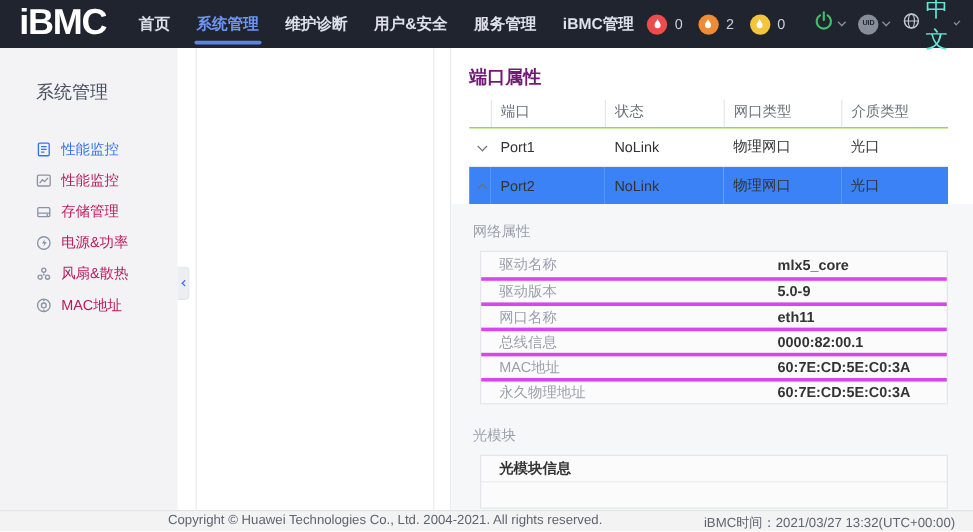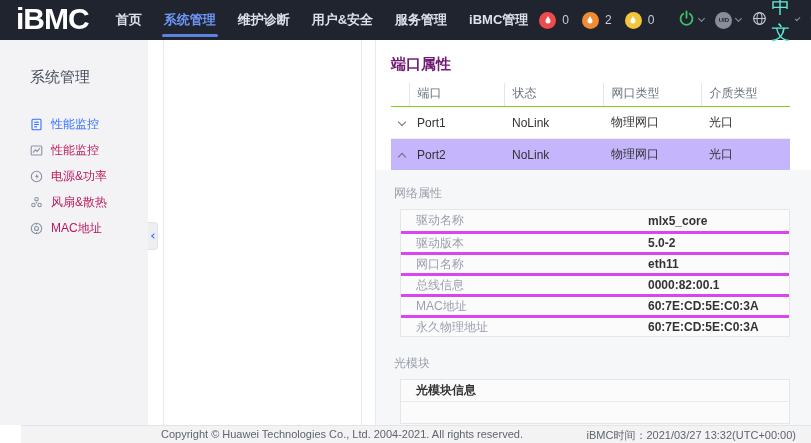--- a/index.html
+++ b/index.html
@@ -40,38 +40,38 @@
   .main { position:absolute; left:375px; top:40px; right:0; bottom:18px; border-left:1px solid #eaeaec; background:#fff; overflow:hidden; padding:0 21px 0 15px; }
   .main-title { margin-top:15px; font-size:15px; font-weight:700; color:#701a75; }
 
   table.ports { width:100%; border-collapse:collapse; margin-top:9px; table-layout:fixed; }
   table.ports col.c-exp { width:18px; } table.ports col.c-port { width:95px; }
   table.ports col.c-status { width:99px; } table.ports col.c-type { width:98px; }
   table.ports th { font-size:12px; font-weight:400; color:#6a707c; text-align:left; padding:2px 0 4px 8px; border-bottom:1px solid #84cc16; border-left:1px solid #e3e5e9; }
   table.ports th.noline { border-left:none; }
   table.ports td { font-size:12px; color:#333; padding:7px 0 7px 8px; }
   tr.port-row1 td { border-bottom:1px solid #eceef1; background:#fff; }
-  tr.port-row2 td { background:#c4b5fd; }
+  tr.port-row2 td { background:#3b82f6; }
   .exp-chev { display:inline-block; width:6px; height:6px; border-right:1.5px solid #6a707c; border-bottom:1.5px solid #6a707c; cursor:pointer; }
   .exp-down { transform:rotate(45deg); margin-bottom:2px; }
   .exp-up { transform:rotate(-135deg); margin-bottom:-1px; }
 
   .expanded { background:#f6f7f9; margin:0 -21px 0 -15px; padding:15px 21px 300px 18px; }
   .section-label { font-size:12px; color:#9aa0ac; margin-bottom:7px; }
   .prop-table { margin-left:6px; background:#fbfbfc; border:1px solid #e4e6ea; margin-bottom:0; }
   .prop-row { display:flex; height:21px; align-items:center; border-top:3px solid #d946ef; }
   .prop-row:first-child { border-top:none; }
   .prop-label { width:247px; padding-left:15px; font-size:12px; color:#9aa0ac; flex:none; }
   .prop-value { font-size:12px; color:#333; font-weight:700; }
   .gap { height:18px; }
   .opt-header { height:21px; display:flex; align-items:center; padding-left:15px; font-size:12px; color:#333; font-weight:600; }
   .opt-row { display:flex; height:22px; align-items:center; border-top:1px solid #e8eaed; font-size:12px; }
 
   
-  .footer { position:absolute; left:0; right:0; bottom:0; height:18px; background:#f3f3f4; border-top:1px solid #e4e4e6; display:flex; align-items:flex-start; font-size:11px; color:#5f6470; padding-top:2px; z-index:6;margin-left:21px; }
+  .footer { position:absolute; left:0; right:0; bottom:0; height:18px; background:#f3f3f4; border-top:1px solid #e4e4e6; display:flex; align-items:flex-start; font-size:11px; color:#5f6470; padding-top:2px; z-index:6; }
   .footer .copy { margin-left:140px; }
   .footer .time { margin-left:auto; margin-right:15px; }
 </style>
 </head>
 <body>
 
 <div class="stage">
 
   <div class="header">
     <div class="logo">iBMC</div>
@@ -165,20 +165,30 @@
         <span>性能监控</span>
       </div>
       <div class="side-item">
         <span class="icn">
           <svg viewBox="0 0 13 13" width="13" height="13">
               <rect x="1.2" y="2" width="10.6" height="9" rx="1" stroke="#8a93a6" stroke-width="1.1" fill="none"></rect>
               <polyline points="3,8.6 5.4,5.8 7.2,7.4 10,4.2" stroke="#8a93a6" stroke-width="1.1" fill="none"></polyline>
             </svg>
         </span>
         <span>性能监控</span>
+      </div>
+      <div class="side-item">
+        <span class="icn">
+          <svg viewBox="0 0 13 13" width="13" height="13">
+              <rect x="1.5" y="3" width="10" height="7.5" rx="1" stroke="#8a93a6" stroke-width="1.1" fill="none"></rect>
+              <line x1="1.5" y1="7.6" x2="11.5" y2="7.6" stroke="#8a93a6" stroke-width="1.1"></line>
+              <circle cx="9.4" cy="9.1" r="0.8" fill="#8a93a6"></circle>
+            </svg>
+        </span>
+        <span>存储管理</span>
       </div>
       <div class="side-item">
         <span class="icn">
           <svg viewBox="0 0 13 13" width="13" height="13">
               <circle cx="6.5" cy="6.5" r="5.2" stroke="#8a93a6" stroke-width="1.1" fill="none"></circle>
               <path d="M7.3 3.4 5 7h1.9l-0.9 2.8 3-4.1H7z" fill="#8a93a6"></path>
             </svg>
         </span>
         <span>电源&amp;功率</span>
       </div>
@@ -251,21 +261,21 @@
 
     <div class="expanded">
       <div class="section-label">网络属性</div>
       <div class="prop-table">
         <div class="prop-row">
           <span class="prop-label">驱动名称</span>
           <span class="prop-value">mlx5_core</span>
         </div>
         <div class="prop-row">
           <span class="prop-label">驱动版本</span>
-          <span class="prop-value">5.0-2</span>
+          <span class="prop-value">5.0-9</span>
         </div>
         <div class="prop-row">
           <span class="prop-label">网口名称</span>
           <span class="prop-value">eth11</span>
         </div>
         <div class="prop-row">
           <span class="prop-label">总线信息</span>
           <span class="prop-value">0000:82:00.1</span>
         </div>
         <div class="prop-row">

